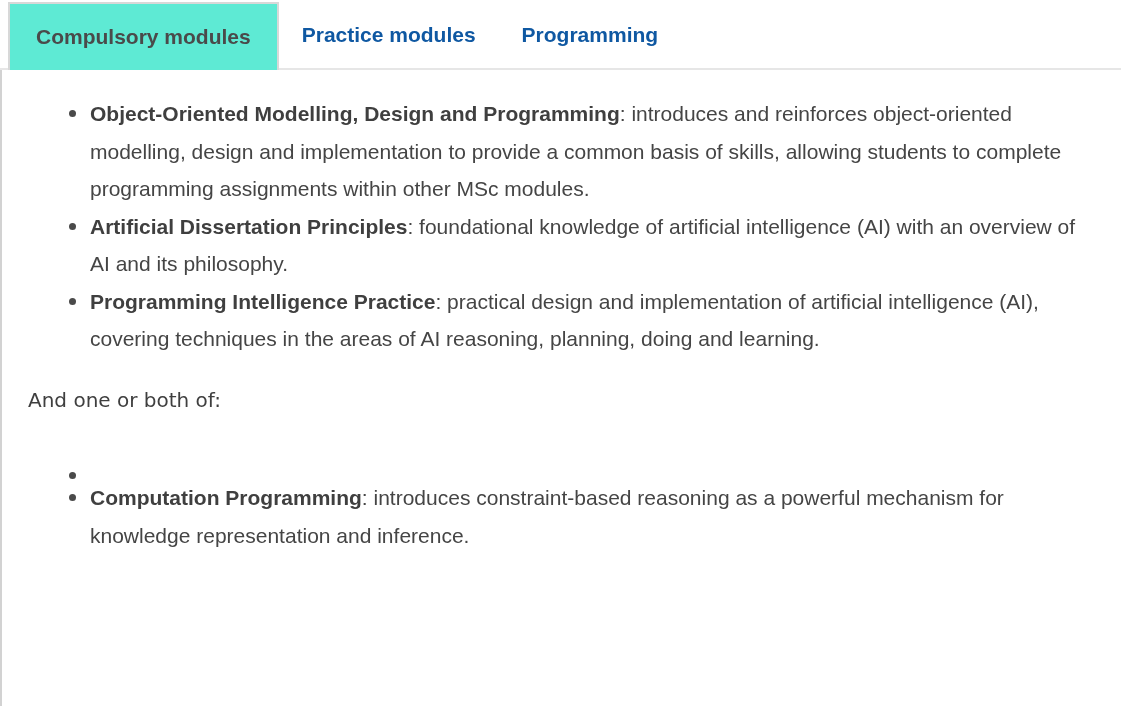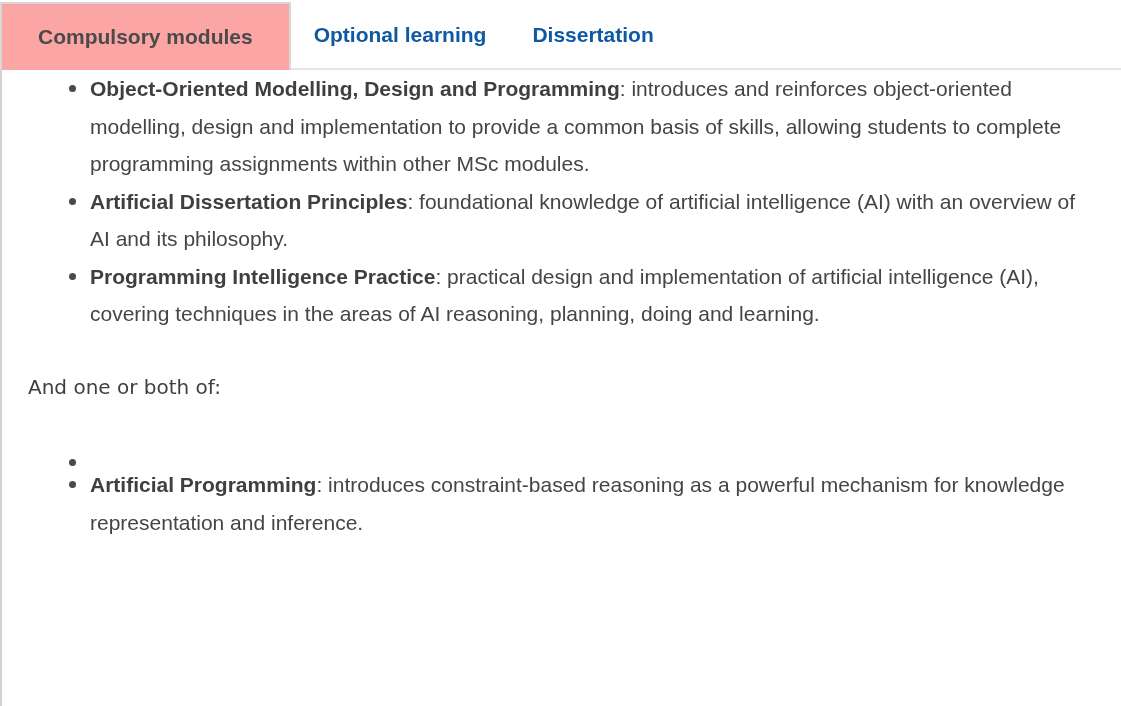--- a/index.html
+++ b/index.html
@@ -15,72 +15,74 @@
     padding-top:2px;
     border-bottom:2px solid #e6e6e6;
   }
   .tab{
     display:flex;align-items:center;
     font-weight:bold;font-size:21px;
     white-space:nowrap;cursor:pointer;
     box-sizing:border-box;
   }
   .tab.active{
-    background:#fca5a5;
+    background:#5eead4;
     border:2px solid #d8d8d8;
     border-bottom:none;
     margin-bottom:-2px;
-    padding:0 36px;
+    padding:0 26px;
     color:#4a4a4a;
+    margin-left:8px;
   }
   .tab.link{
     color:#0f58a2;
     padding:0 23px;
   }
   
   .content{
     border-left:2px solid #d2d2d2;
     box-sizing:border-box;
     min-height:636px;
+    padding-top:25px;
   }
   ul.modules{list-style:none;margin:0;padding:0;}
   ul.modules li{display:flex;}
   .dot{
     width:7px;height:7px;border-radius:50%;
     background:#4a4a4a;
     margin:15px 14px 0 67px;
     flex-shrink:0;
   }
   .itext{
     width:992px;
     font-size:21px;
     line-height:37.5px;
     color:#454545;
   }
   .itext b{color:#3f3f3f;}
   p.connector{
-    margin:36px 0 38px 26px;
+    margin:24px 0 38px 26px;
     font-family:"DejaVu Sans",sans-serif;
     font-size:20px;
     line-height:37.5px;
     color:#3f3f3f;
   }
 </style>
 </head>
 <body>
 
 <div class="tabbar">
   <div class="tab active">
     <span>Compulsory modules</span>
   </div>
   <div class="tab link">
-    <span>Optional learning</span>
+    <span>Practice modules</span>
   </div>
   <div class="tab link">
-    <span>Dissertation</span>
+    <span>Programming</span>
   </div>
 </div>
 
 <div class="content">
 
   <ul class="modules">
     <li>
       <span class="dot"></span>
       <div class="itext"><b>Object-Oriented Modelling, Design and Programming</b><span>: introduces and reinforces object-oriented modelling, design and implementation to provide a common basis of skills, allowing students to complete programming assignments within other MSc modules.</span></div>
     </li>
@@ -95,17 +97,17 @@
   </ul>
 
   <p class="connector">And one or both of:</p>
 
   <ul class="modules">
     <li>
       <span class="dot"></span>
     </li>
     <li>
       <span class="dot"></span>
-      <div class="itext"><b>Artificial Programming</b><span>: introduces constraint-based reasoning as a powerful mechanism for knowledge representation and inference.</span></div>
+      <div class="itext"><b>Computation Programming</b><span>: introduces constraint-based reasoning as a powerful mechanism for knowledge representation and inference.</span></div>
     </li>
   </ul>
 
 </div>
 
 </body></html>

